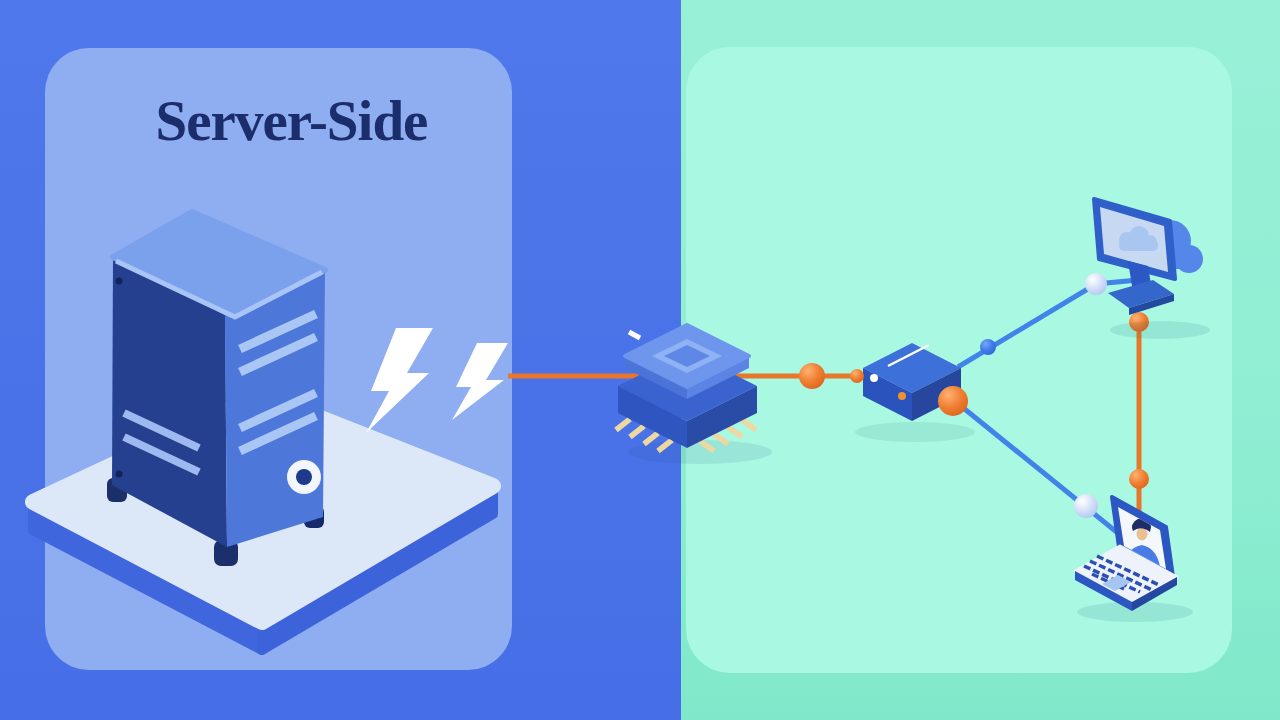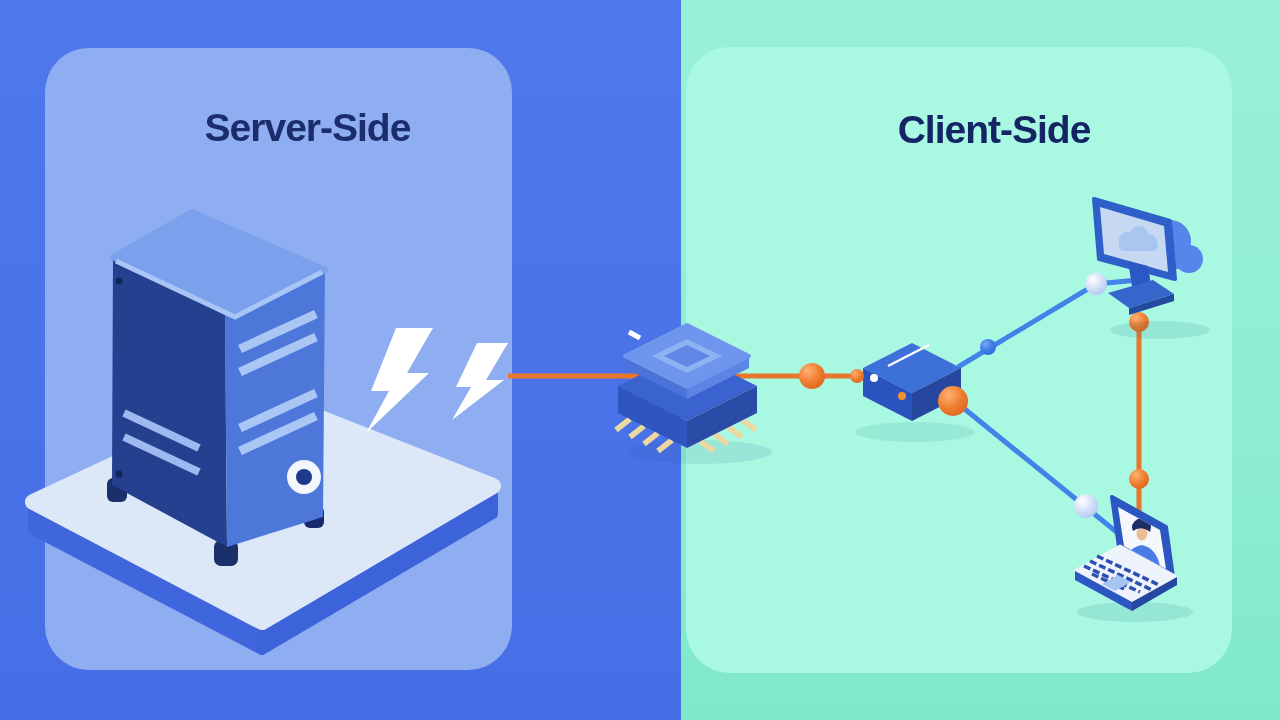--- a/index.html
+++ b/index.html
@@ -8,39 +8,38 @@
     font-family:"Liberation Sans","DejaVu Sans",sans-serif;
   }
   .bg-left{position:absolute;left:0;top:0;width:681px;height:720px;
     background:linear-gradient(180deg,#4f78ec 0%,#4a72e8 60%,#466ee6 100%);}
   .bg-right{position:absolute;left:681px;top:0;width:599px;height:720px;
     background:linear-gradient(180deg,#98f0d7 0%,#90eed3 55%,#80e8ca 100%);}
   .panel{position:absolute;border-radius:44px;}
   .panel-left{left:45px;top:48px;width:467px;height:622px;background:#8fadf1;}
   .panel-right{left:686px;top:47px;width:546px;height:626px;background:#a9f8e2;}
   .title{
-    position:absolute;margin:16px;font-weight:700;font-size:39px;line-height:1;
-    letter-spacing:-1px;text-align:center;
+    position:absolute;margin:0;font-weight:700;font-size:57px;line-height:1;
+    letter-spacing:-1px;text-align:center;font-family:Liberation Serif, serif;
   }
   .title-left{left:45px;top:92px;width:467px;color:#1c2d6b;padding-left:26px;box-sizing:border-box;}
   .title-right{left:686px;top:94px;width:546px;color:#152465;padding-left:38px;box-sizing:border-box;}
   svg.art{position:absolute;left:0;top:0;}
 </style>
 </head>
 <body>
 
 <div class="canvas">
 
   <div class="bg-left"></div>
   <div class="bg-right"></div>
   <div class="panel panel-left"></div>
   <div class="panel panel-right"></div>
 
   <h1 class="title title-left">Server-Side</h1>
-  <h1 class="title title-right">Client-Side</h1>
 
   <svg class="art" width="1280" height="720" viewBox="0 0 1280 720">
     <defs>
       <radialGradient id="gradOrange" cx="0.35" cy="0.3" r="0.85">
         <stop offset="0" stop-color="#ffb273"></stop>
         <stop offset="0.5" stop-color="#ef7f33"></stop>
         <stop offset="1" stop-color="#d95f16"></stop>
       </radialGradient>
       <radialGradient id="gradLight" cx="0.35" cy="0.3" r="0.85">
         <stop offset="0" stop-color="#ffffff"></stop>

